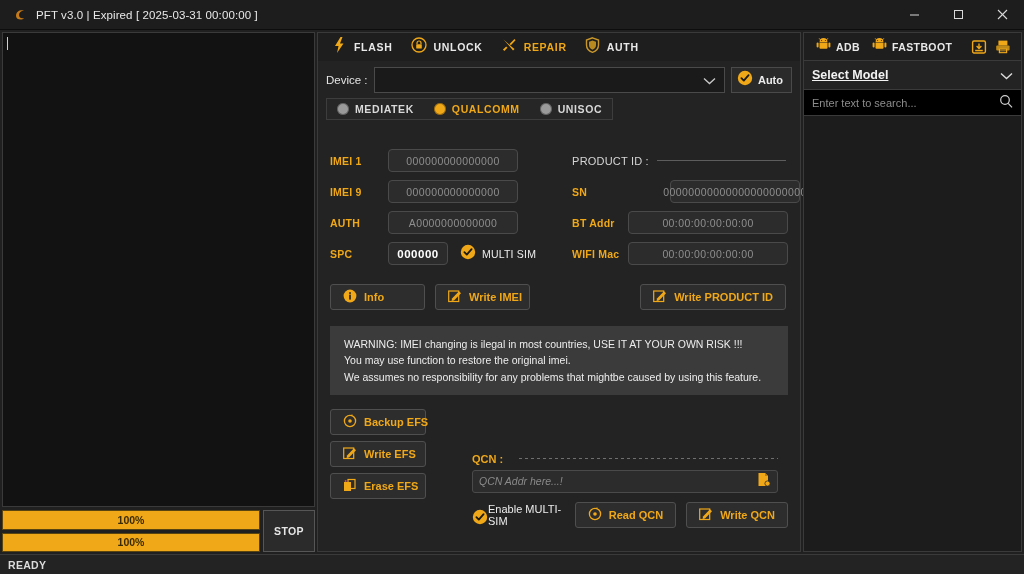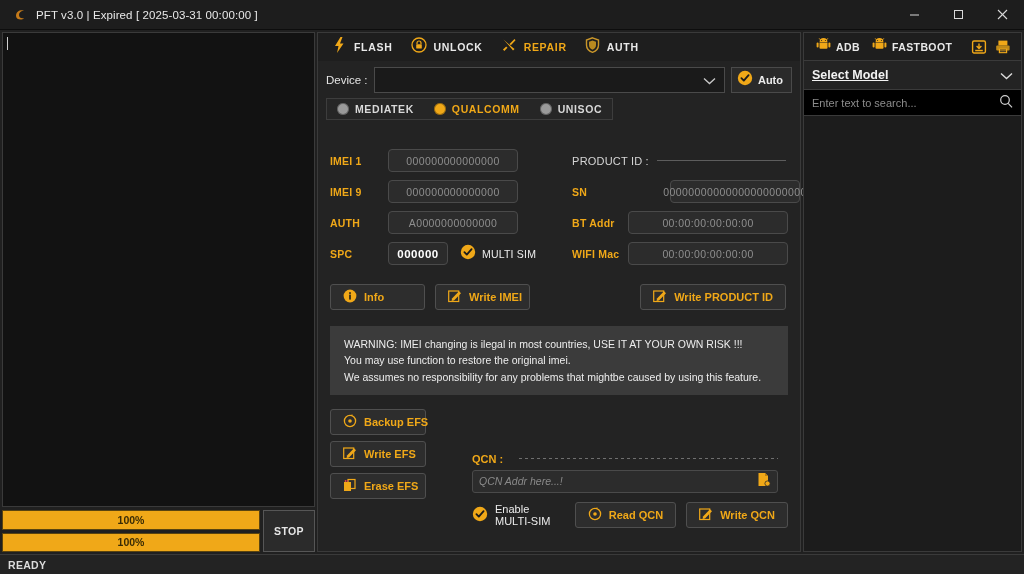--- a/index.html
+++ b/index.html
@@ -129,21 +129,21 @@
     flex: 1; height: 1px; margin-right: 10px;
     background-image: linear-gradient(to right, #6f6f6f 0 3px, transparent 3px 6px);
     background-size: 6px 1px; background-repeat: repeat-x;
   }
   .qcn-input {
     height: 23px; background: #2c2c2c; border: 1px solid #4a4a4a; border-radius: 3px;
     display: flex; align-items: center; padding: 0 6px; margin-right: 10px;
   }
   .qcn-ph { flex: 1; color: #8a8a8a; font-size: 10.5px; font-style: italic; }
   .qcn-btns { display: flex; align-items: center; gap: 10px; margin-top: 9px; }
-  .chk-inline { display: flex; align-items: center; gap: 7px; }
+  .chk-inline { display: flex; align-items: flex-end; }
   .chk-inline span { color: #ececec; font-size: 11px; }
 
   
   .right { width: 219px; flex: 0 0 219px; display: flex; flex-direction: column; margin-bottom: 2px; }
   .rtools {
     height: 28px; background: #1e1e1e; display: flex; align-items: center; gap: 0; padding: 0 6px;
     border: 1px solid #3a3a3a; border-bottom: none; flex: 0 0 28px;
   }
   .rtool { display: flex; align-items: center; gap: 5px; padding: 0 6px; height: 28px; }
   .rtool-label { color: #e9e9e9; font-size: 10.5px; font-weight: 700; letter-spacing: .4px; }

